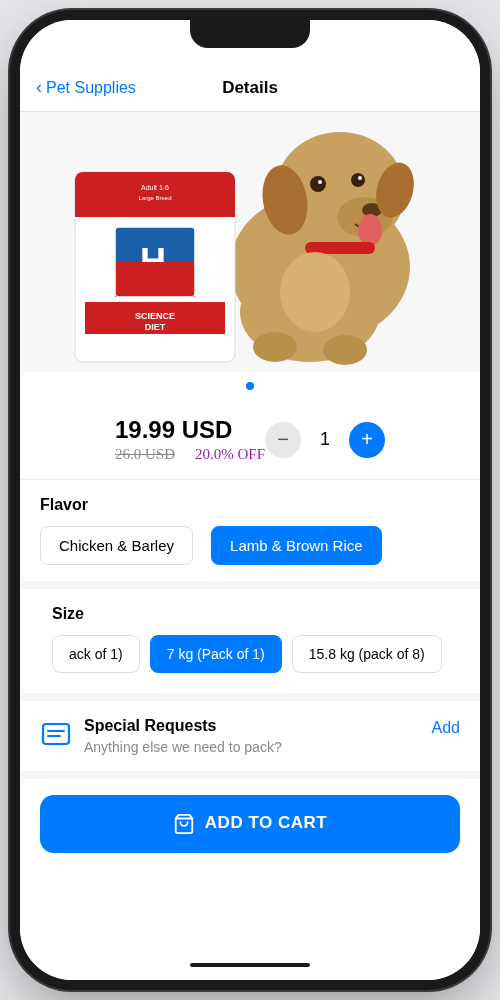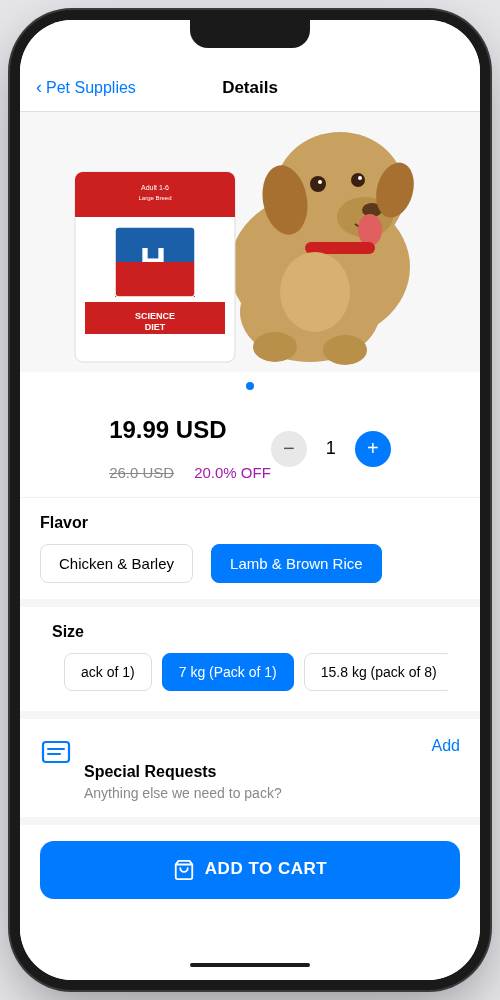--- a/index.html
+++ b/index.html
@@ -134,21 +134,22 @@
     .current-price {
       font-size: 24px;
       font-weight: 700;
       color: #000;
     }
 
     .original-price-row {
       display: flex;
       align-items: center;
       gap: 20px;
-      margin-top: 20px;
+      margin-top: 2px;
+      font-family: Liberation Serif, serif;
     }
 
     .original-price {
       font-size: 15px;
       color: #888;
       text-decoration: line-through;
     }
 
     .discount-badge {
       font-size: 15px;
@@ -234,21 +235,20 @@
       padding: 16px 32px;
       border-bottom: 8px solid #f5f5f5;
       overflow: hidden;
     }
 
     .size-row {
       display: flex;
       gap: 10px;
       overflow-x: auto;
       padding-bottom: 4px;
-      margin-left: 12px;
     }
 
     .size-btn {
       padding: 10px 16px;
       border-radius: 8px;
       font-size: 14px;
       font-weight: 500;
       cursor: pointer;
       border: 1.5px solid #ddd;
       background: #fff;
@@ -286,21 +286,20 @@
       flex-shrink: 0;
     }
 
     .sr-text {}
 
     .sr-title {
       font-size: 16px;
       font-weight: 600;
       color: #000;
       margin-bottom: 4px;
-      margin-top: 28px;
     }
 
     .sr-subtitle {
       font-size: 14px;
       color: #888;
     }
 
     .sr-add {
       font-size: 16px;
       color: #007AFF;

